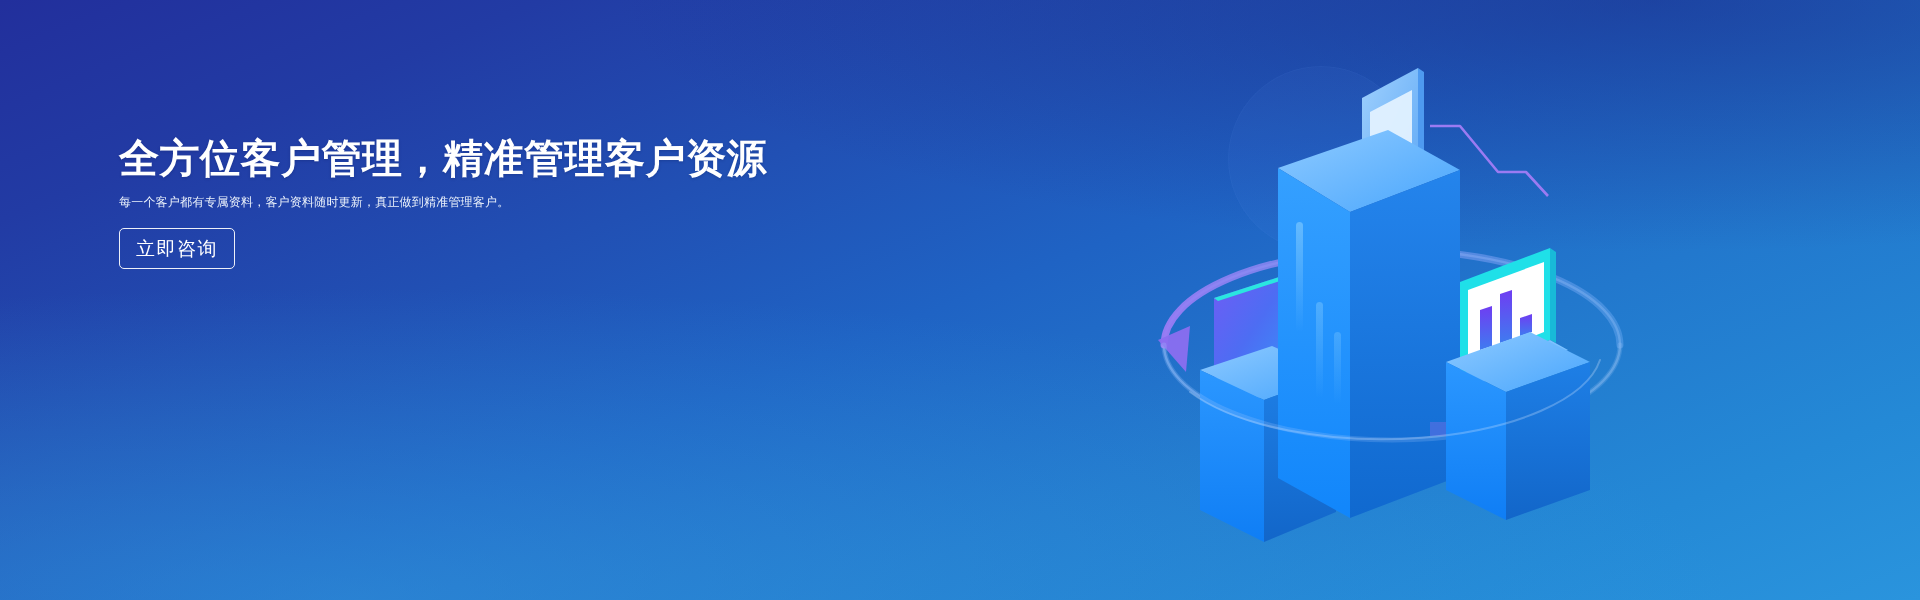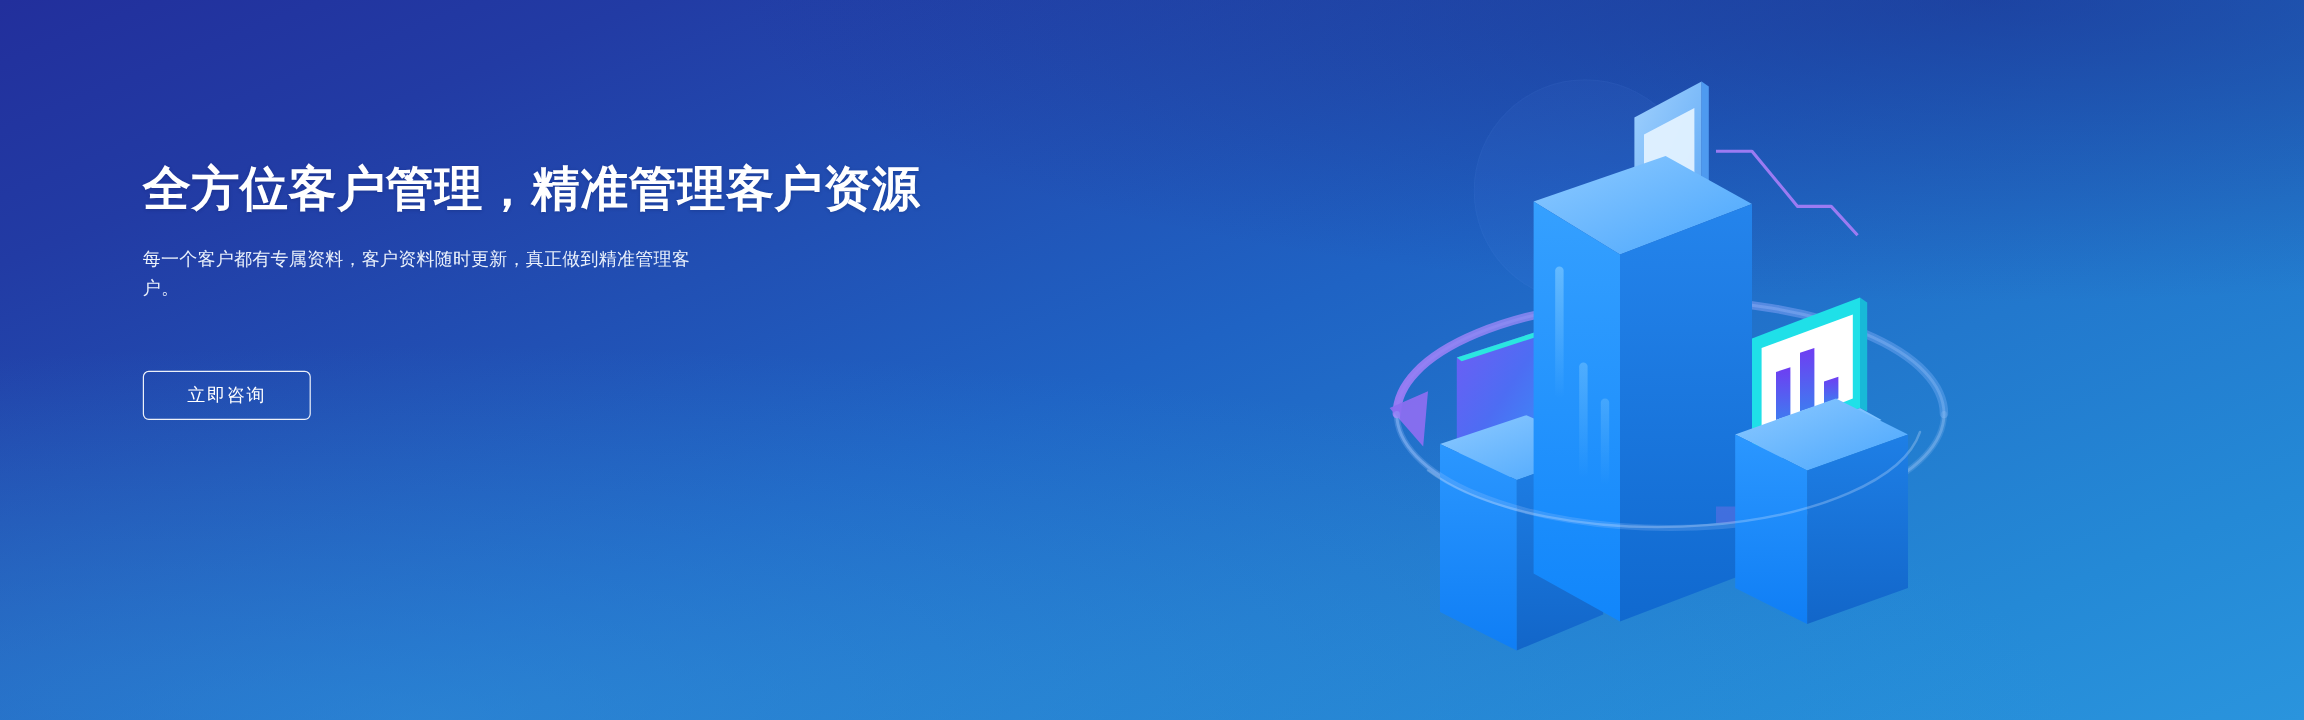--- a/index.html
+++ b/index.html
@@ -58,38 +58,38 @@
   .headline {
     font-size:40px;
     font-weight:bold;
     color:#ffffff;
     letter-spacing:.5px;
     line-height:1.25;
     white-space:nowrap;
     text-shadow:0 1px 3px rgba(10,20,70,.22);
   }
   .subtext {
-    margin-top:22px;
-    font-size:15px;
+    margin-top:10px;
+    font-size:12px;
     line-height:1.62;
     color:#eaf1fb;
     width:480px;
     letter-spacing:.2px;
   }
   .cta-btn {
-    margin-top:55px;
+    margin-top:16px;
     display:inline-flex;
     align-items:center;
     justify-content:center;
-    width:140px; height:41px;
+    width:116px; height:41px;
     border:1.6px solid rgba(255,255,255,.92);
     border-radius:5px;
     background:transparent;
     color:#ffffff;
-    font-size:15px;
+    font-size:19px;
     letter-spacing:1.5px;
     cursor:pointer;
     font-family:inherit;
   }
 
   
   .illus {
     position:absolute;
     left:1130px; top:40px;
     width:520px; height:520px;

